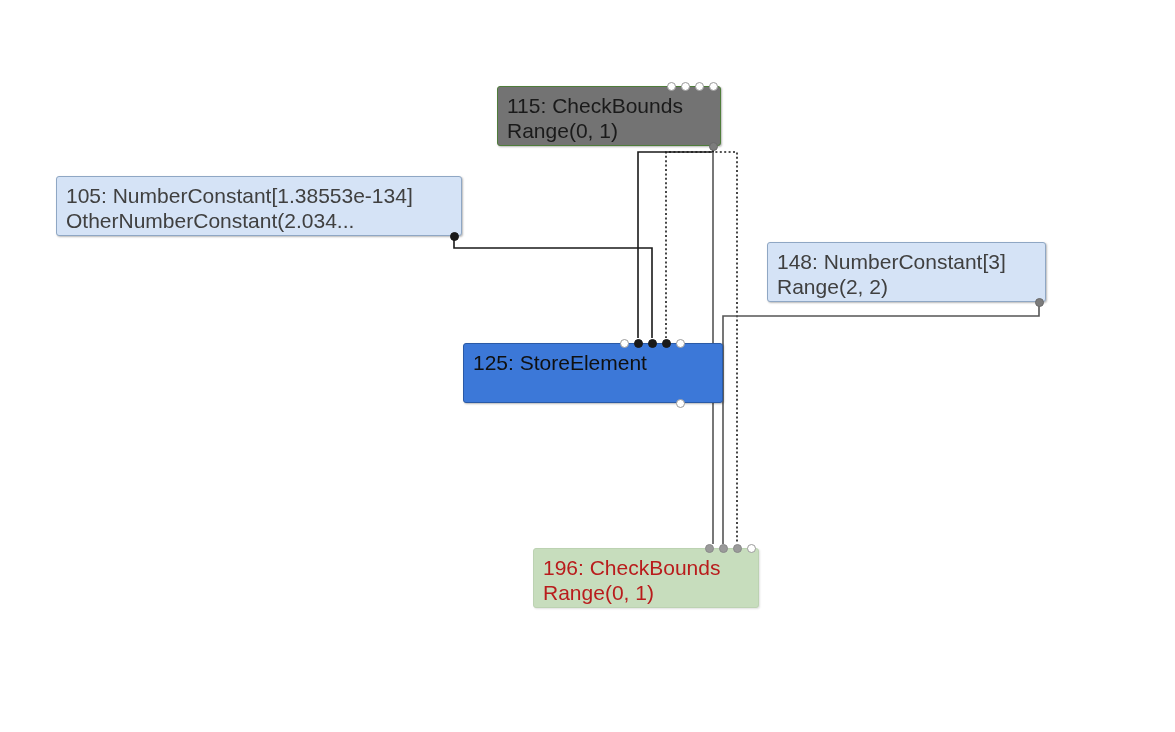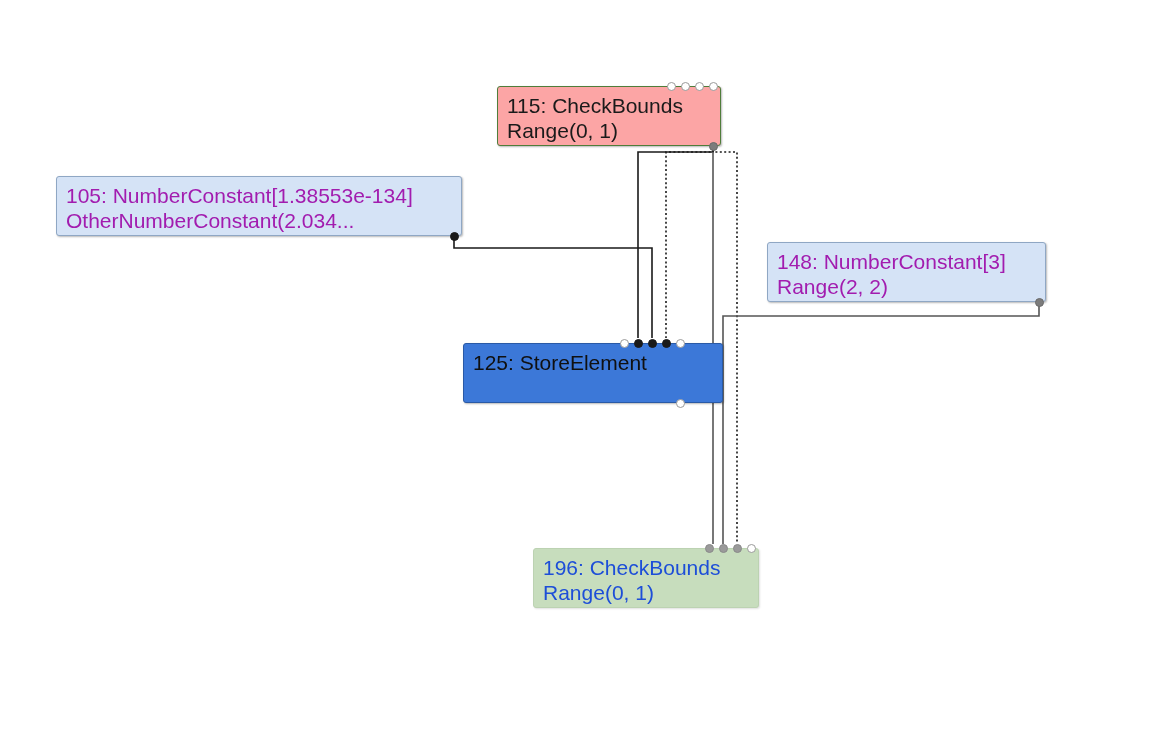--- a/index.html
+++ b/index.html
@@ -30,38 +30,38 @@
     padding: 6px 8px 6px 9px;
     line-height: 25px;
     font-size: 21px;
     white-space: pre;
     box-shadow: 1px 1px 2px rgba(0,0,0,0.28);
   }
   .node .line {
     display: block;
   }
   .node-green {
-    background: #fca5a5;
+    background: #737373;
     border: 1px solid #4f7d3a;
     color: #1a1a1a;
   }
   .node-blue {
     background: #3c78d8;
     border: 1px solid #2a5aa6;
     color: #101010;
   }
   .node-lightblue {
     background: #d5e3f6;
     border: 1px solid #8fa7c4;
-    color: #a21caf;
+    color: #404040;
   }
   .node-faded {
     background: #c7ddbd;
     border: 1px solid #bcd2b2;
-    color: #1d4ed8;
+    color: #b91c1c;
     box-shadow: 1px 1px 2px rgba(0,0,0,0.12);
   }
   .port {
     position: absolute;
     width: 9px;
     height: 9px;
     border-radius: 50%;
     box-sizing: border-box;
   }
   .port-hollow {

